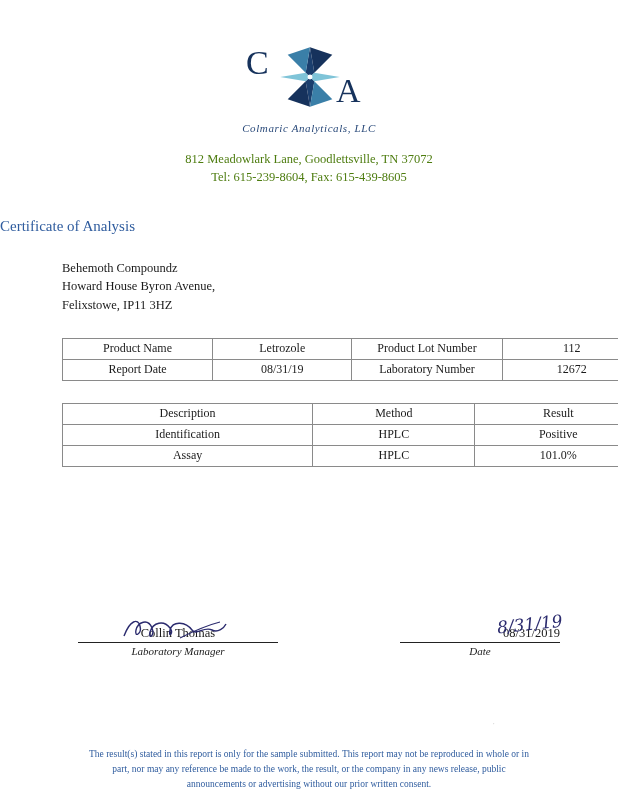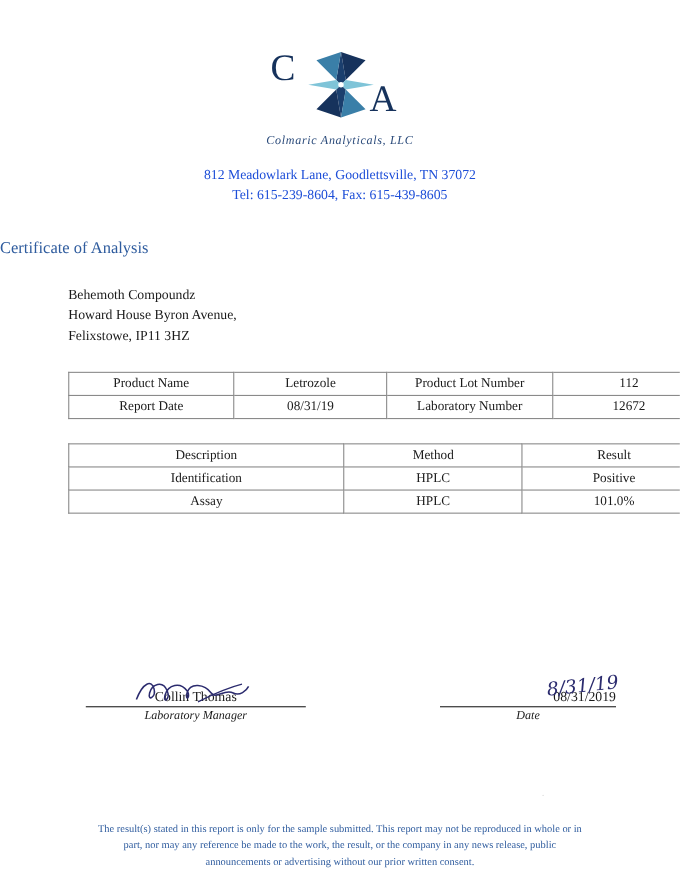--- a/index.html
+++ b/index.html
@@ -57,21 +57,21 @@
     letter-spacing: 0.6px;
     margin-top: 2px;
   }
 
   
   .address {
     text-align: center;
     margin-top: 16px;
     font-size: 12.5px;
     line-height: 1.45;
-    color: #1d4ed8;
+    color: #4d7c0f;
   }
 
   
   .doc-title {
     text-align: left;
     margin-top: 32px;
     font-size: 15px;
     color: #2f5c9e;
     font-family: "Liberation Serif", serif;
   }

